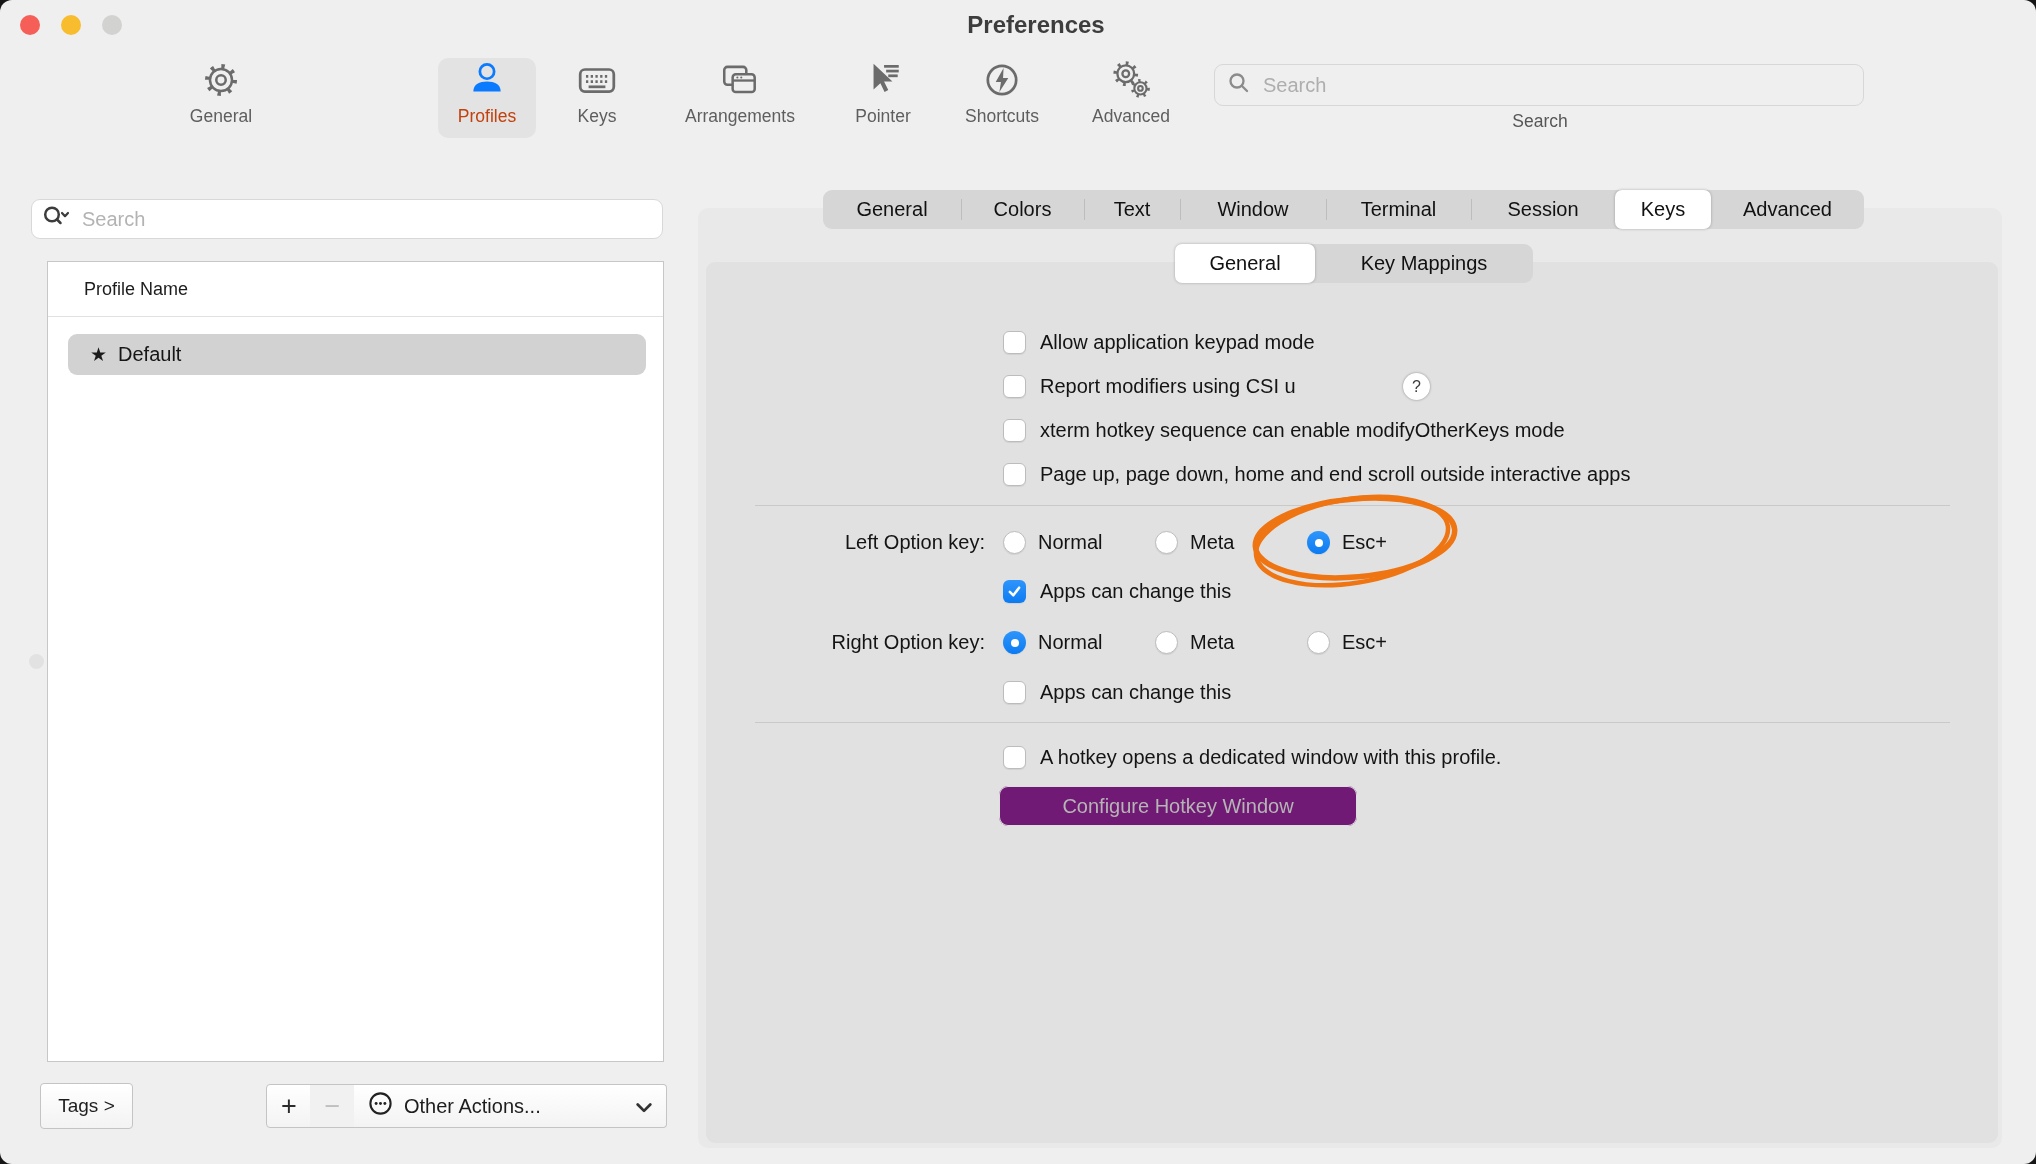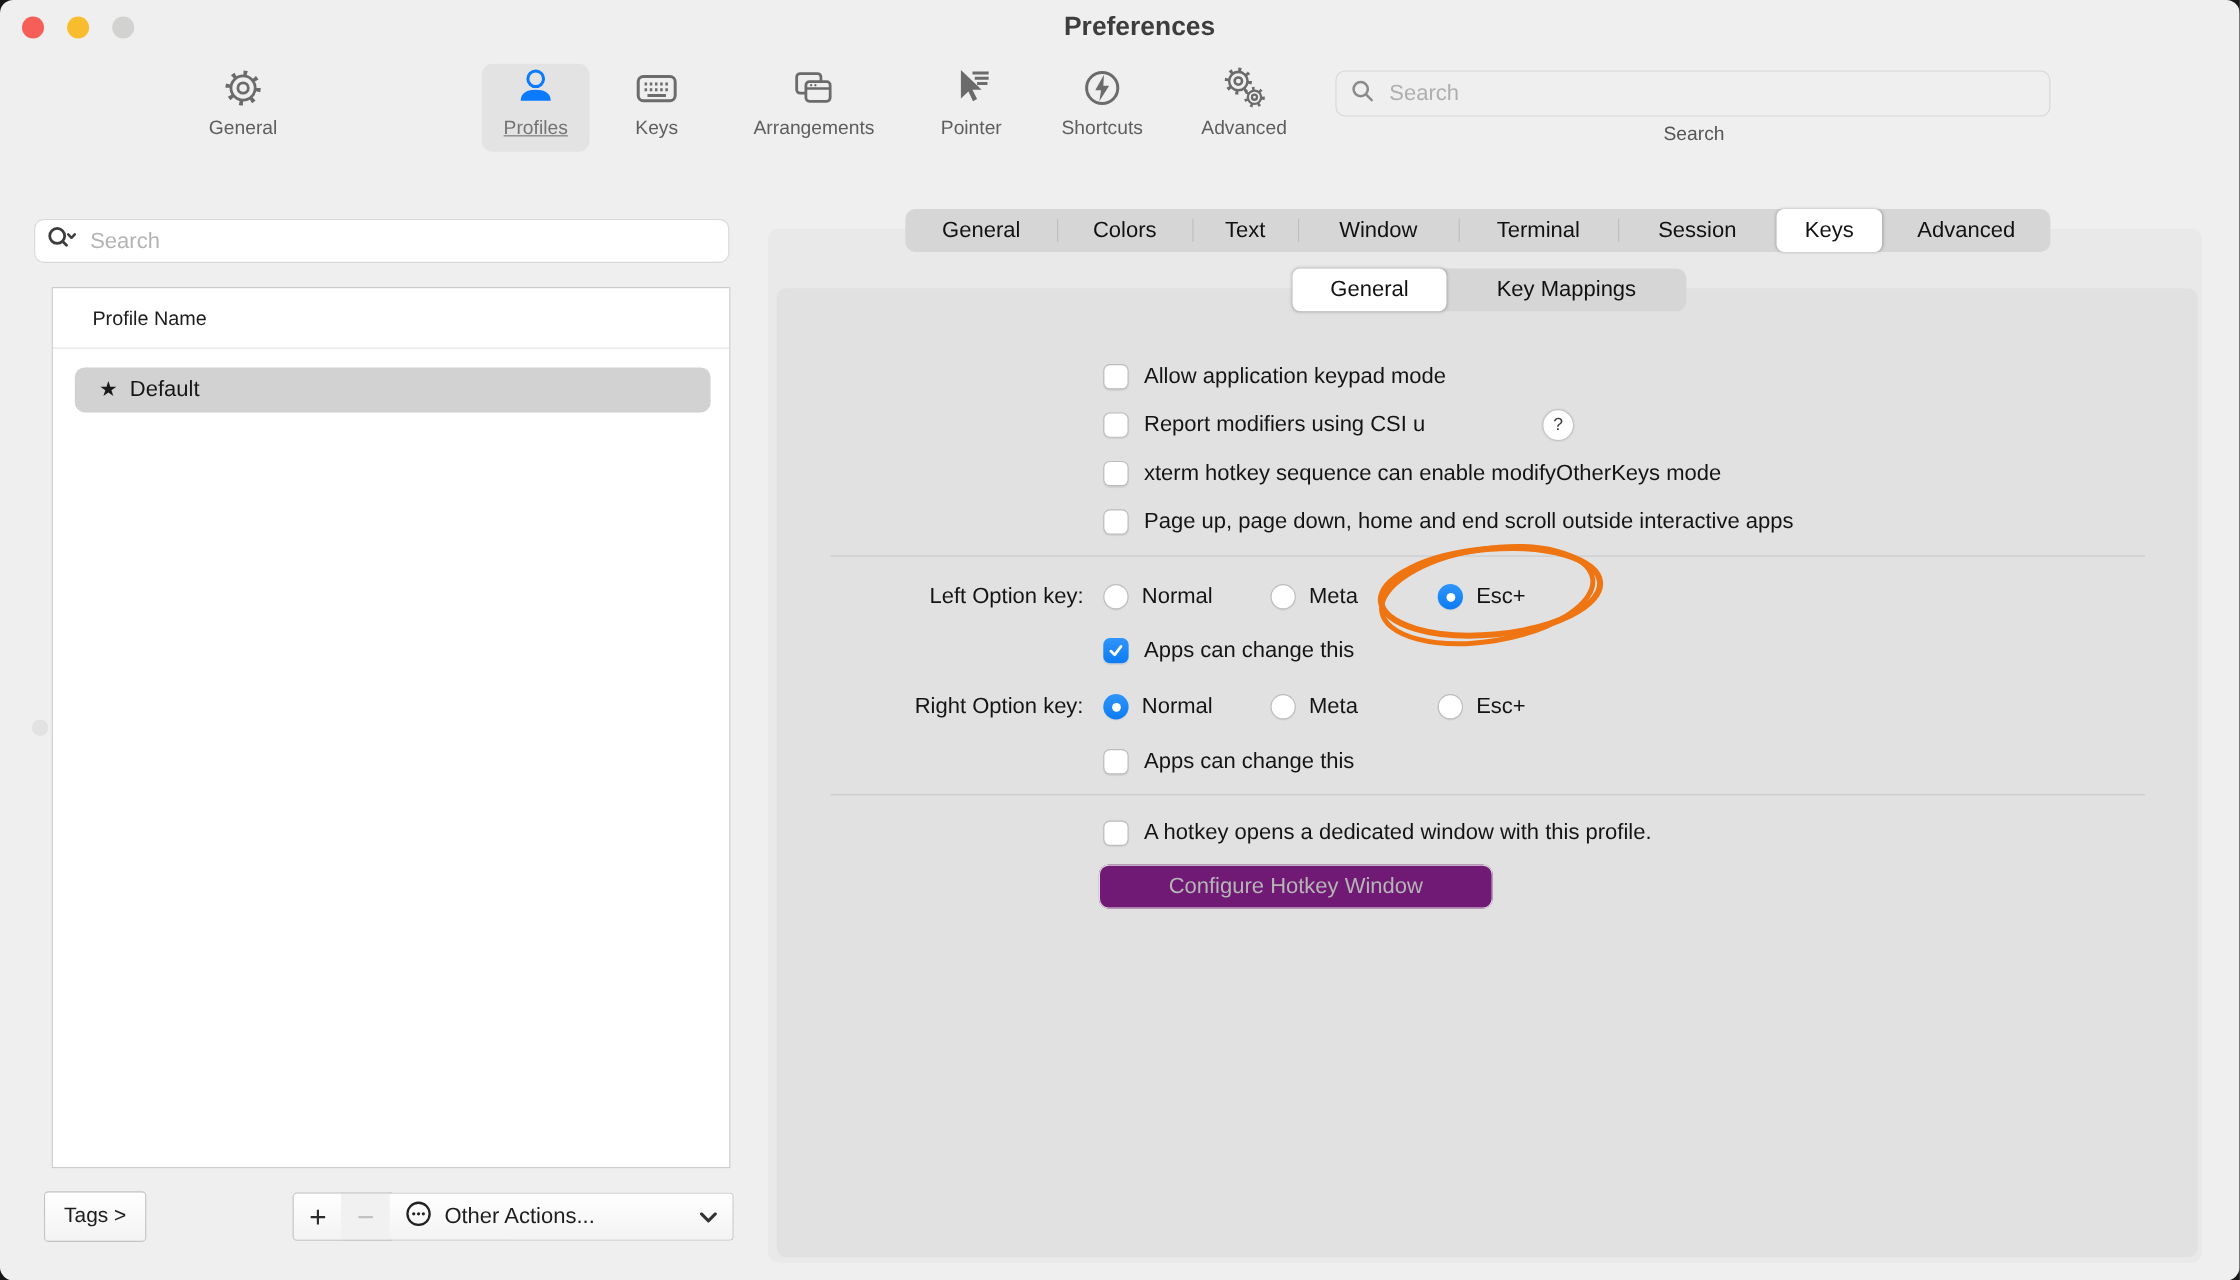--- a/index.html
+++ b/index.html
@@ -9,21 +9,21 @@
 
   
   .traffic{position:absolute;width:20px;height:20px;border-radius:50%;top:15px;}
   .t-close{left:20px;background:#f55f57;}
   .t-min{left:61px;background:#f8bd2f;}
   .t-zoom{left:102px;background:#d2d2d0;}
   .win-title{position:absolute;top:11px;left:0;width:2036px;text-align:center;font-size:24px;font-weight:700;color:#3d3d3d;padding-left:36px;}
   .tb-item{position:absolute;top:56px;width:120px;height:84px;display:flex;flex-direction:column;align-items:center;justify-content:flex-start;cursor:default;}
   .tb-item .ticon{height:48px;display:flex;align-items:center;justify-content:center;}
   .tb-label{font-size:17.5px;color:#5e5e5e;margin-top:2px;white-space:nowrap;}
-  .tb-item.selected .tb-label{color:#737373;text-decoration:underline;}
+  .tb-item.selected .tb-label{color:#c2410c;}
   .tb-hl{position:absolute;left:438px;top:58px;width:98px;height:80px;background:#e3e3e3;border-radius:10px;}
   .tb-search{position:absolute;left:1214px;top:64px;width:650px;height:42px;border:1.5px solid #d7d7d7;border-radius:9px;background:#efefef;display:flex;align-items:center;padding:0 12px;}
   .tb-search input{border:none;outline:none;background:transparent;font-size:20px;color:#333;width:100%;margin-left:10px;font-family:inherit;}
   .tb-search input::placeholder{color:#aeaeae;}
   .tb-search-caption{position:absolute;left:1440px;top:111px;width:200px;text-align:center;font-size:17.5px;color:#565656;}
 
   
   .sb-search{position:absolute;left:31px;top:199px;width:632px;height:40px;background:#fff;border:1.5px solid #d8d8d8;border-radius:9px;display:flex;align-items:center;padding:0 10px;}
   .sb-search input{border:none;outline:none;background:transparent;font-size:20px;color:#333;width:100%;margin-left:8px;font-family:inherit;}
   .sb-search input::placeholder{color:#b3b3b3;}

